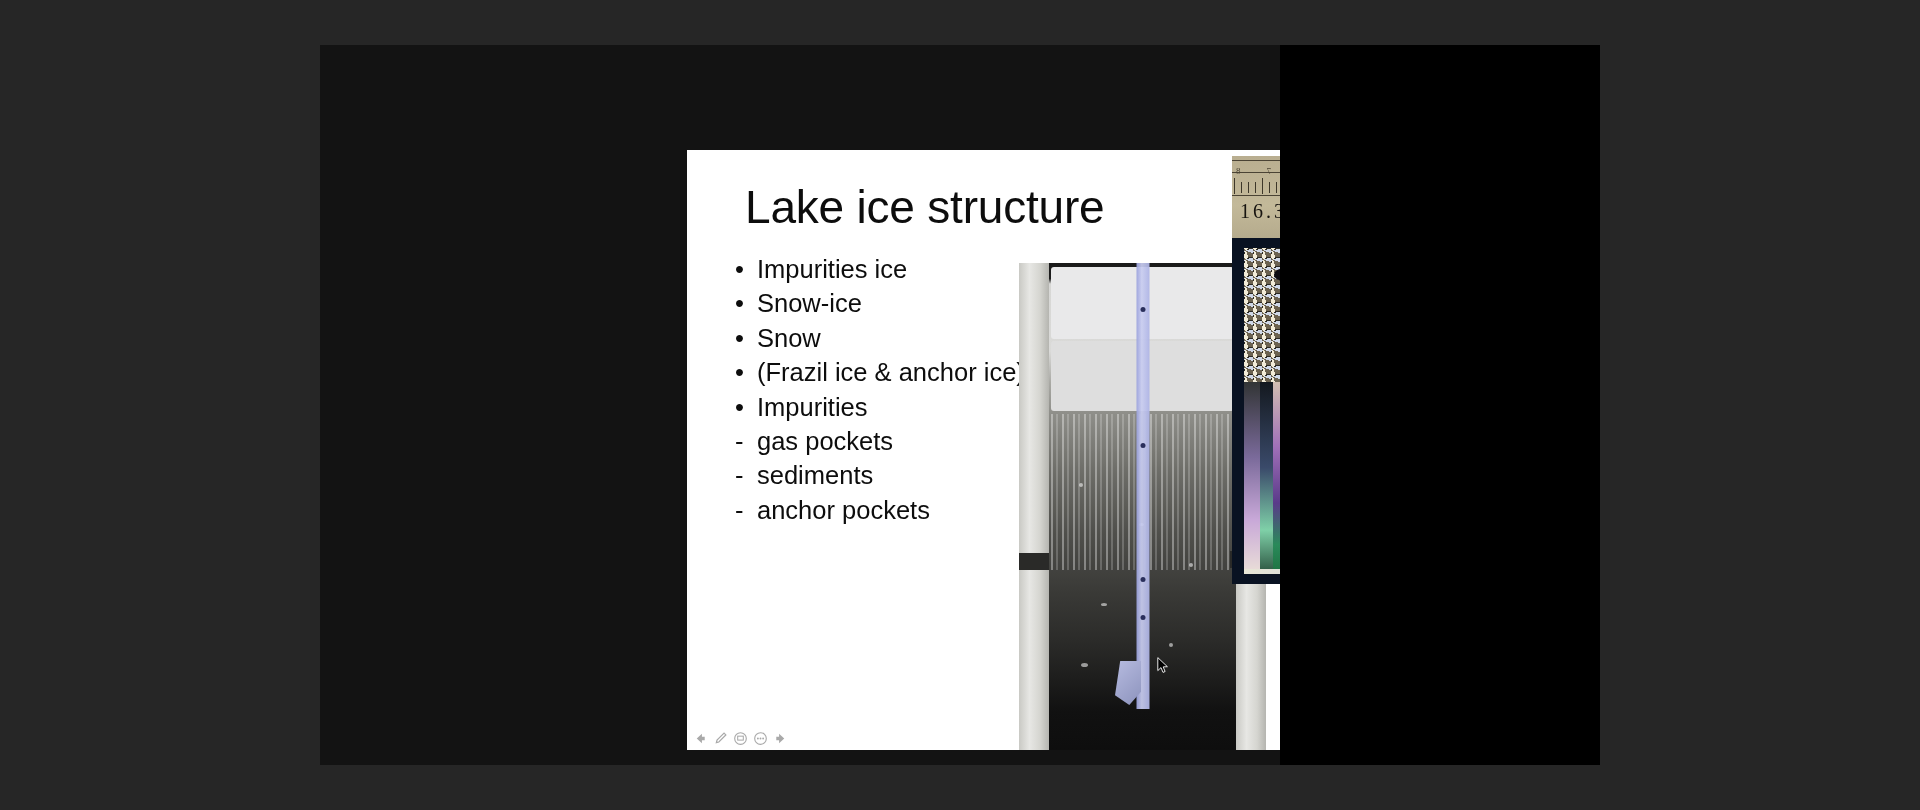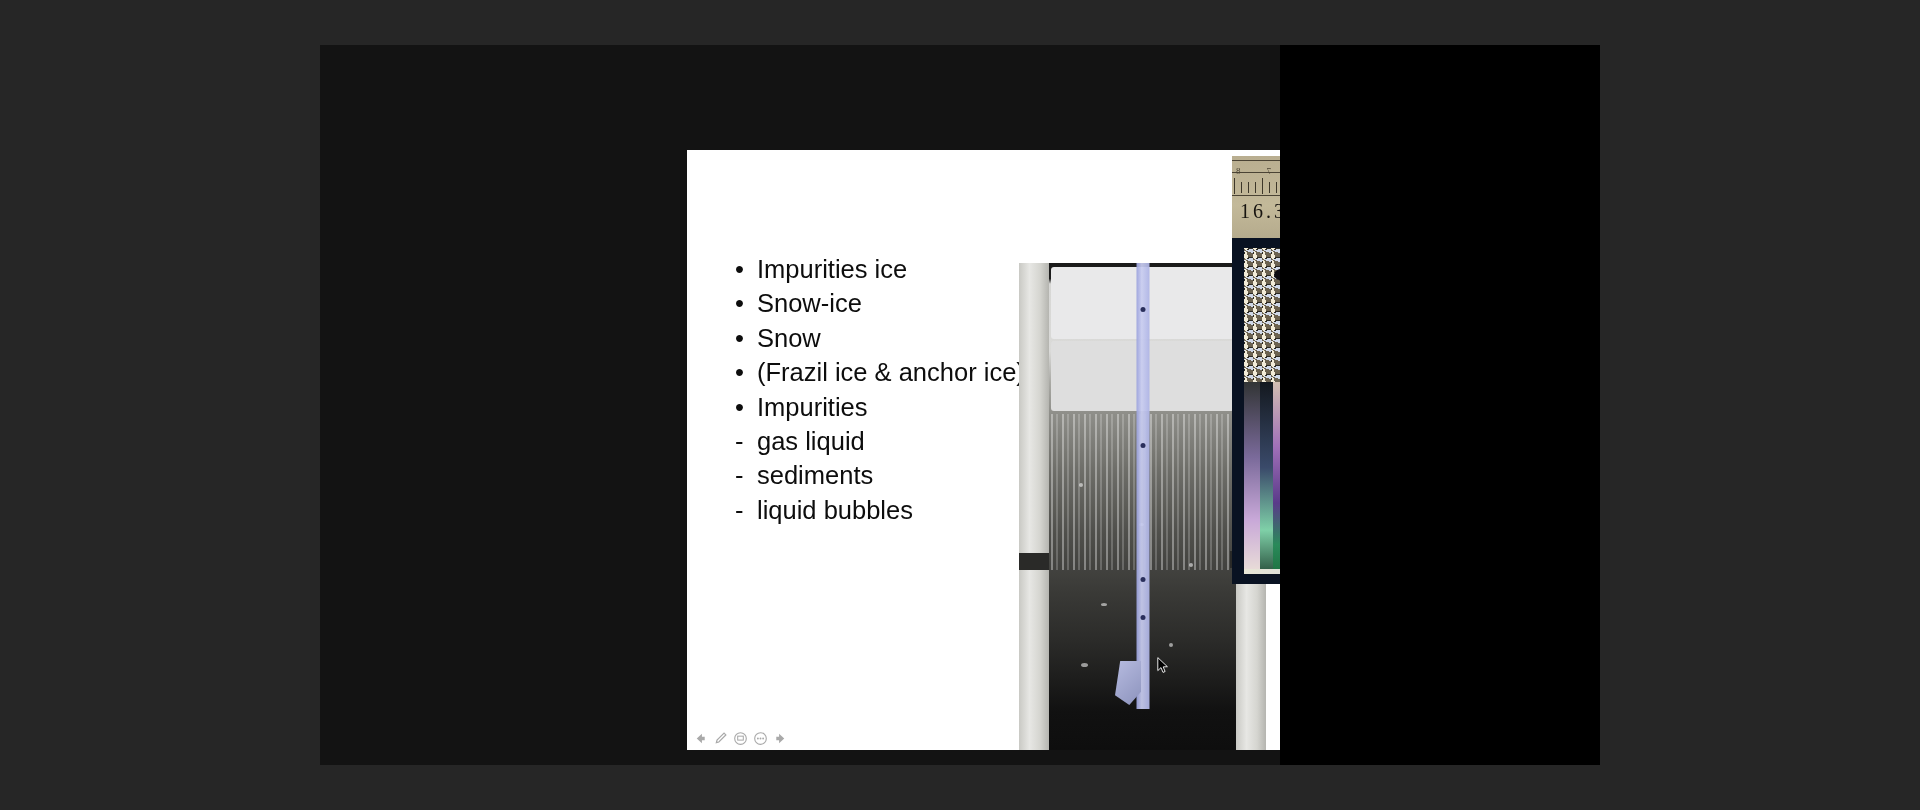--- a/index.html
+++ b/index.html
@@ -297,20 +297,21 @@
 </style>
 </head>
 <body>
 
 <div id="screen">
 
   <div id="stage">
 
     <div id="slide">
 
+      <div id="slide-title">Lake ice structure</div>
 
       <div id="bullets">
         <div class="blt">
           <span class="mark">•</span>
           <span class="txt">Impurities ice</span>
         </div>
         <div class="blt">
           <span class="mark">•</span>
           <span class="txt">Snow-ice</span>
         </div>
@@ -321,29 +322,29 @@
         <div class="blt">
           <span class="mark">•</span>
           <span class="txt">(Frazil ice &amp; anchor ice)</span>
         </div>
         <div class="blt">
           <span class="mark">•</span>
           <span class="txt">Impurities</span>
         </div>
         <div class="blt dash">
           <span class="mark">-</span>
-          <span class="txt">gas liquid</span>
+          <span class="txt">gas pockets</span>
         </div>
         <div class="blt dash">
           <span class="mark">-</span>
           <span class="txt">sediments</span>
         </div>
         <div class="blt dash">
           <span class="mark">-</span>
-          <span class="txt">liquid bubbles</span>
+          <span class="txt">anchor pockets</span>
         </div>
       </div>
 
       <div id="photo-strat">
         <div class="strat-bg"></div>
         <div class="strat-snow" style="top:4px;height:72px;"></div>
         <div class="strat-snow" style="top:78px;height:70px;background:#dedede;"></div>
         <div class="strat-cols"></div>
         <div class="strat-spk" style="left:60px;top:220px;width:4px;height:4px;"></div>
         <div class="strat-spk" style="left:120px;top:260px;width:5px;height:3px;"></div>

